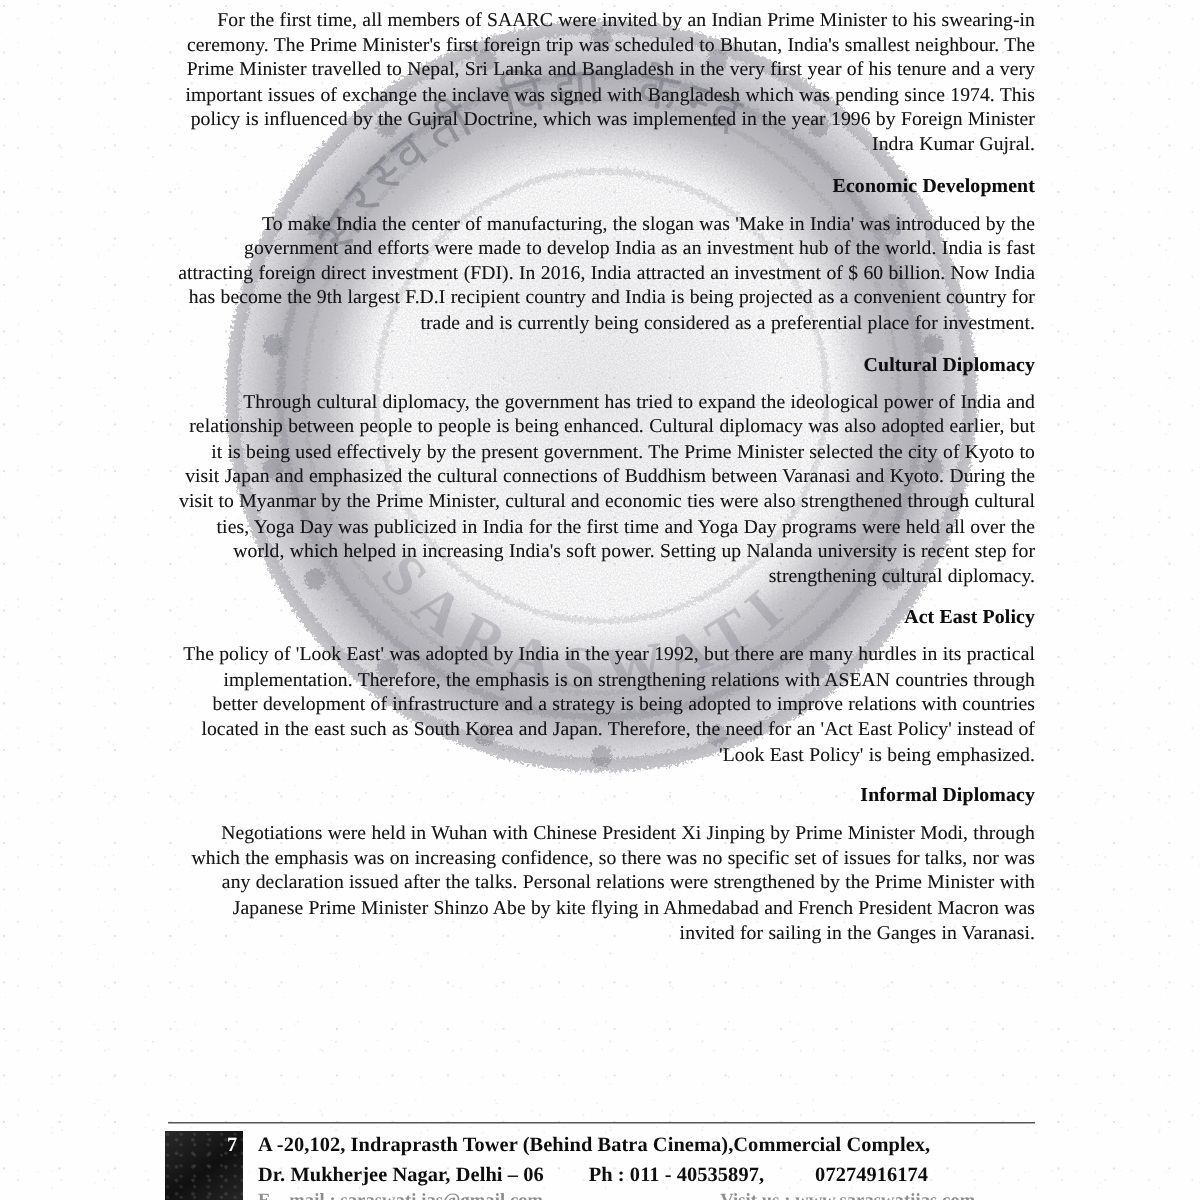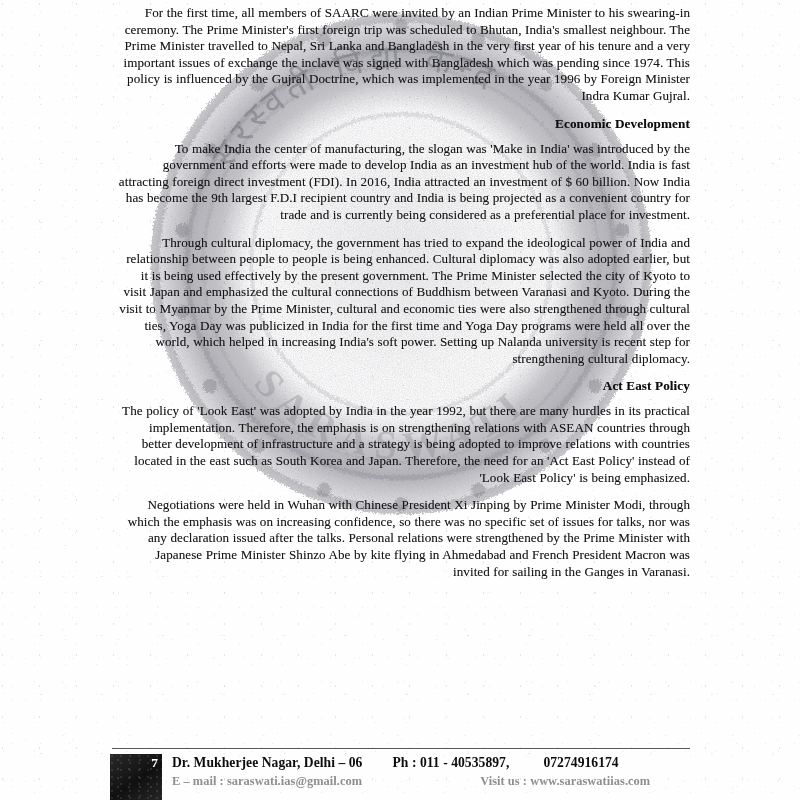--- a/index.html
+++ b/index.html
@@ -242,35 +242,38 @@
 
   <div id="scan-grain"></div>
 
   <div id="content">
 
     <p class="para first">For the first time, all members of SAARC were invited by an Indian Prime Minister to his swearing-in ceremony. The Prime Minister's first foreign trip was scheduled to Bhutan, India's smallest neighbour. The Prime Minister travelled to Nepal, Sri Lanka and Bangladesh in the very first year of his tenure and a very important issues of exchange the inclave was signed with Bangladesh which was pending since 1974. This policy is influenced by the Gujral Doctrine, which was implemented in the year 1996 by Foreign Minister Indra Kumar Gujral.</p>
 
     <h2 class="heading">Economic Development</h2>
     <p class="para">To make India the center of manufacturing, the slogan was 'Make in India' was introduced by the government and efforts were made to develop India as an investment hub of the world. India is fast attracting foreign direct investment (FDI). In 2016, India attracted an investment of $ 60 billion. Now India has become the 9th largest F.D.I recipient country and India is being projected as a convenient country for trade and is currently being considered as a preferential place for investment.</p>
 
+    <h2 class="heading">Cultural Diplomacy</h2>
     <p class="para"><span>Through cultural diplomacy, the government has tried to expand the ideological power of India and relationship between people  to people is being enhanced. Cultural diplomacy was also adopted earlier, but it is being used effectively by the present government. The Prime Minister selected the city of Kyoto to visit Japan and emphasized the cultural connections of Buddhism between Varanasi and Kyoto. During the visit to Myanmar by the Prime Minister, cultural and economic ties were also strengthened through cultural ties, Yoga Day was publicized in India for the first time and Yoga Day programs were held all over the world, which helped in increasing India's </span><span class="b">soft power</span><span>. Setting up </span><span class="b">Nalanda university</span><span> is recent step for strengthening cultural diplomacy.</span></p>
 
     <h2 class="heading">Act East Policy</h2>
     <p class="para">The policy of 'Look East' was adopted by India in the year 1992, but there are many hurdles in its practical implementation. Therefore, the emphasis is on strengthening relations with ASEAN countries through better development of infrastructure and a strategy is being adopted to improve relations with countries located in the east such as South Korea and Japan. Therefore, the need for an 'Act East Policy' instead of 'Look East Policy' is being emphasized.</p>
 
+    <h2 class="heading">Informal Diplomacy</h2>
     <p class="para">Negotiations were held in Wuhan with Chinese President Xi Jinping by Prime Minister Modi, through which the emphasis was on increasing confidence, so there was no specific set of issues for talks, nor was any declaration issued after the talks. Personal relations were strengthened by the Prime Minister with Japanese Prime Minister Shinzo Abe by kite flying in Ahmedabad and French President Macron was invited for sailing in the Ganges in Varanasi.</p>
 
   </div>
 
   <div id="footer">
     <div id="footer-rule"></div>
 
     <div id="page-number-box">
       <span id="page-number">7</span>
     </div>
 
     <div id="footer-text">
+      <div class="foot-line">A -20,102, Indraprasth Tower (Behind Batra Cinema),Commercial Complex,</div>
       <div class="foot-line two"><span>Dr. Mukherjee Nagar, Delhi – 06</span><span class="gap1"></span><span>Ph : 011 - 40535897,</span><span class="gap2"></span><span>07274916174</span></div>
       <div class="foot-line contact"><span>E – mail : saraswati.ias@gmail.com</span><span class="gap3"></span><span>Visit us : www.saraswatiias.com</span></div>
     </div>
   </div>
 
 </div>
 
 </body></html>

